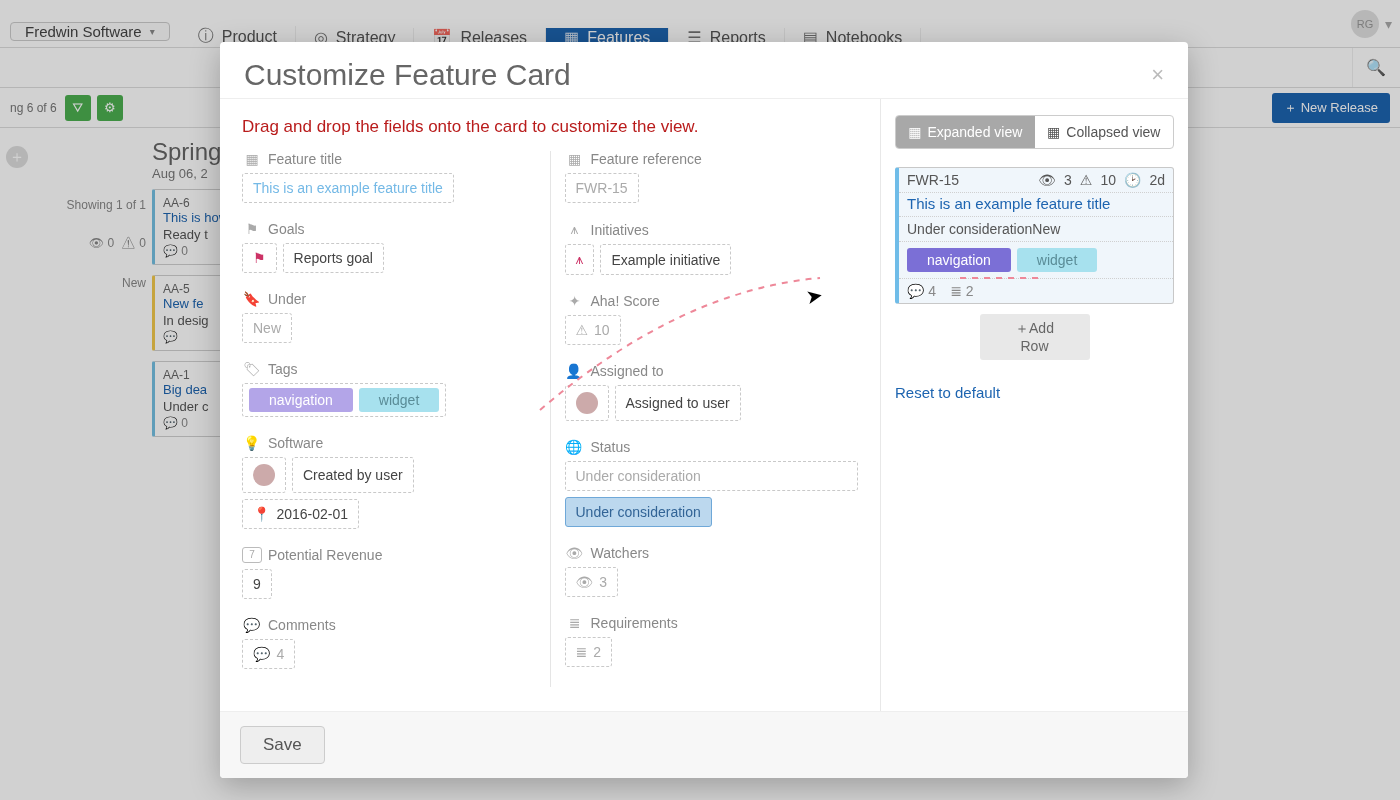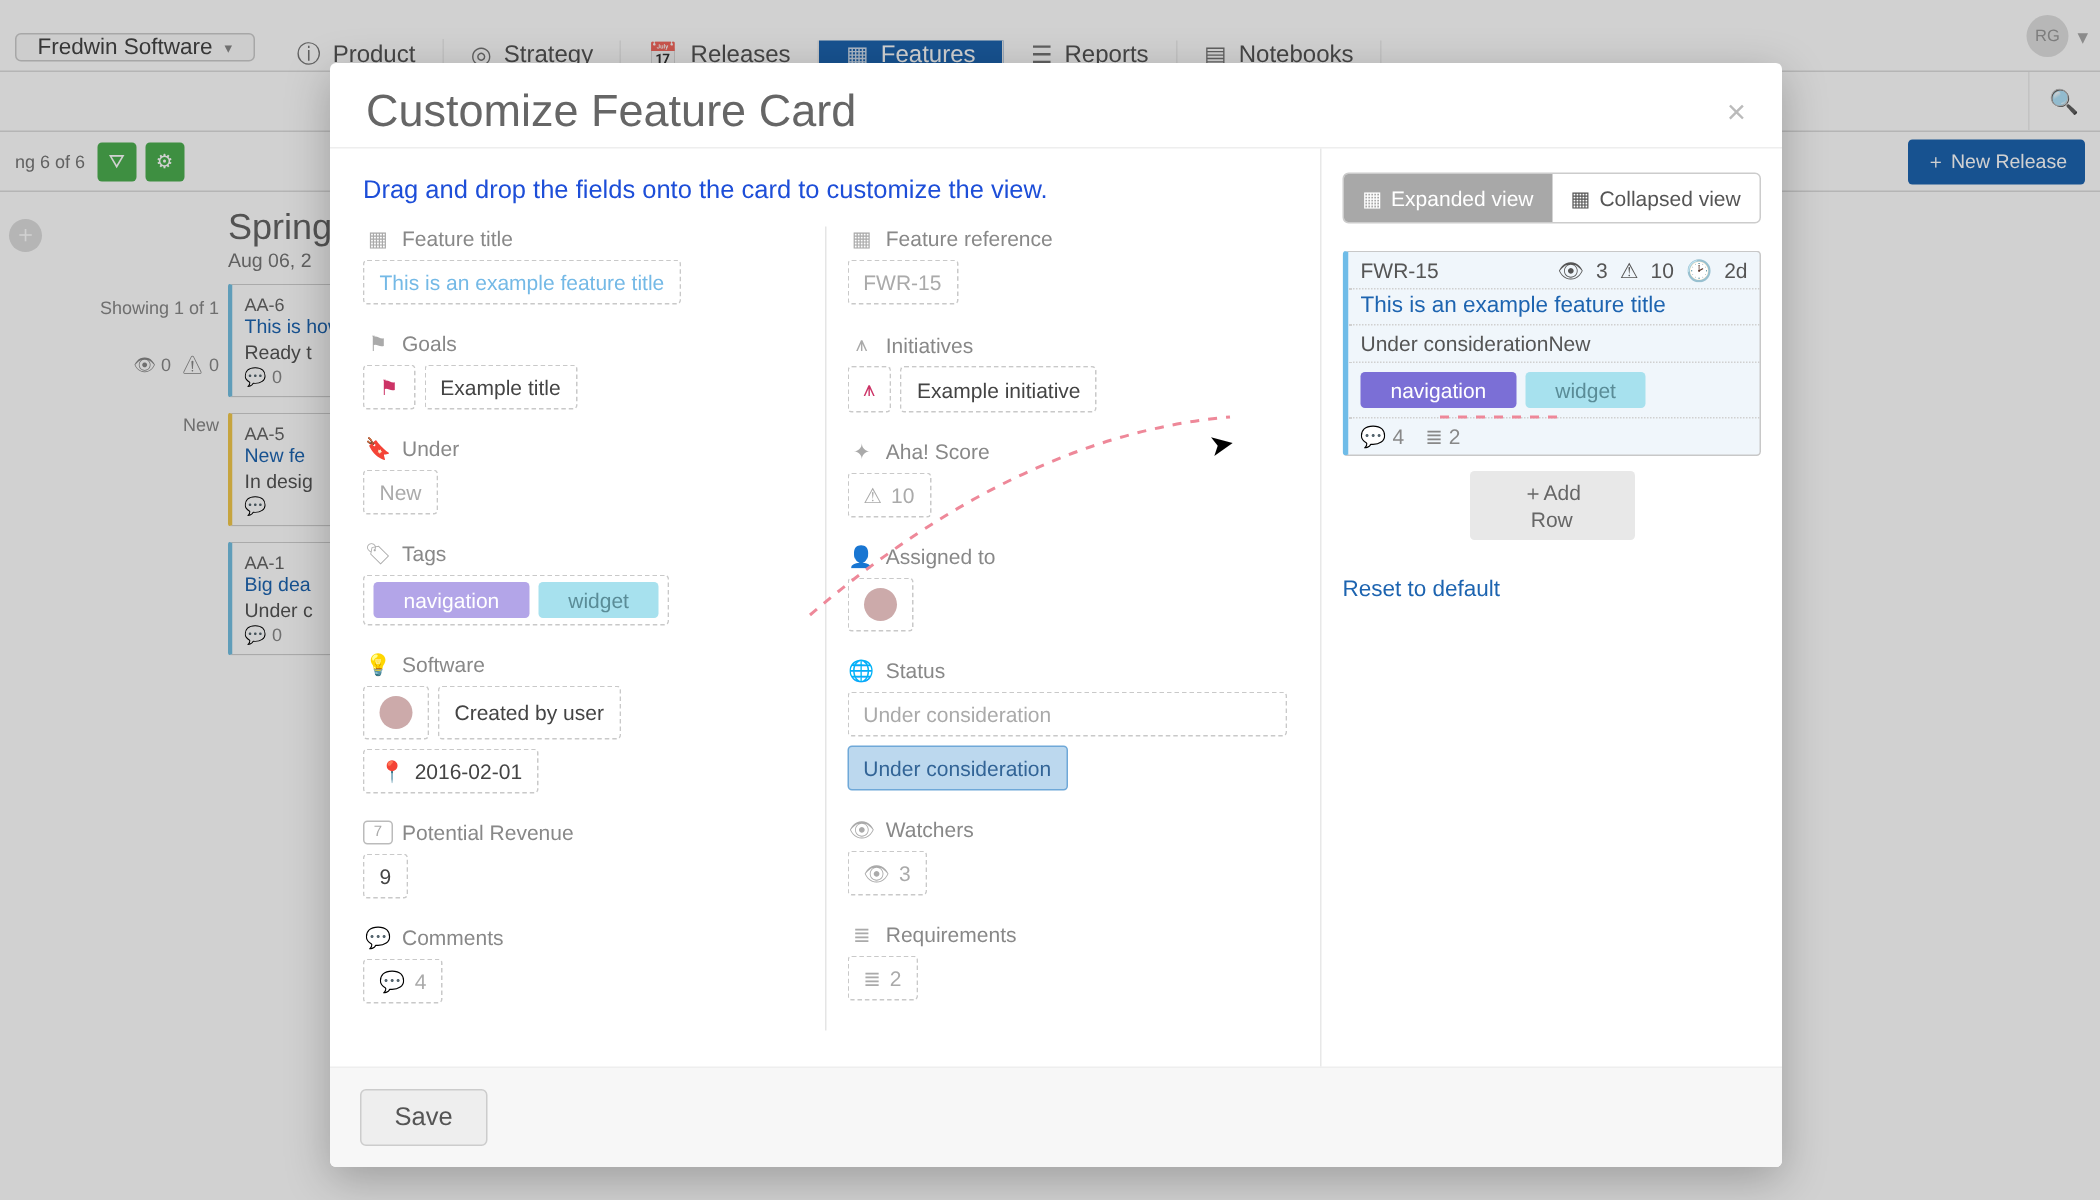--- a/index.html
+++ b/index.html
@@ -38,21 +38,21 @@
     .card.yellow{border-left-color:#f2c94c}
     
     .overlay{position:absolute;inset:0;background:rgba(0,0,0,.18)}
     
     .modal{position:absolute;top:42px;left:220px;width:968px;background:#fff;border-radius:4px;box-shadow:0 8px 30px rgba(0,0,0,.25);z-index:10;display:flex;flex-direction:column}
     .mhdr{padding:16px 24px 6px;display:flex;align-items:center}
     .mhdr h2{font-weight:400;font-size:30px;color:#666}
     .mhdr .x{margin-left:auto;color:#bbb;font-size:22px;cursor:pointer}
     .mbody{display:flex;border-top:1px solid #eee;border-bottom:1px solid #eee;flex:1;min-height:560px}
     .left{flex:1;padding:18px 22px 24px;display:flex;flex-direction:column}
-    .instr{font-size:17px;color:#1d4ed8;margin-bottom:14px}
+    .instr{font-size:17px;color:#b91c1c;margin-bottom:14px}
     .fields{display:flex;gap:10px}
     .fcol{flex:1}
     .fgroup{margin-bottom:18px}
     .flabel{display:flex;align-items:center;color:#888;font-size:14px;margin-bottom:6px}
     .flabel .fi{width:20px;text-align:center;margin-right:6px;color:#aaa;font-size:14px}
     .chiprow{display:flex;gap:6px;flex-wrap:wrap}
     .chip{border:1px dashed #c9c9c9;border-radius:3px;padding:6px 10px;font-size:14px;color:#444;background:#fff;display:flex;align-items:center;gap:6px}
     .chip.dim{color:#aaa}
     .chip.blue{color:#74b9e6}
     .tag{border-radius:3px;padding:4px 20px;font-size:14px;color:#fff}
@@ -202,21 +202,21 @@
           <div class="fgroup">
             <div class="flabel">
                 <span class="fi">⚑</span>
                 <span>Goals</span>
               </div>
             <div class="chiprow">
               <div class="chip">
                   <span style="color:#c36">⚑</span>
                 </div>
               <div class="chip">
-                  <span>Example title</span>
+                  <span>Reports goal</span>
                 </div>
             </div>
           </div>
 
           <div class="fgroup">
             <div class="flabel">
                 <span class="fi">🔖</span>
                 <span>Under</span>
               </div>
             <div class="chiprow">
@@ -328,20 +328,23 @@
           </div>
 
           <div class="fgroup">
             <div class="flabel">
                 <span class="fi">👤</span>
                 <span>Assigned to</span>
               </div>
             <div class="chiprow">
               <div class="chip">
                   <span class="avimg"></span>
+                </div>
+              <div class="chip">
+                  <span>Assigned to user</span>
                 </div>
             </div>
           </div>
 
           <div class="fgroup">
             <div class="flabel">
                 <span class="fi">🌐</span>
                 <span>Status</span>
               </div>
             <div class="chiprow" style="flex-direction:column;gap:6px">

